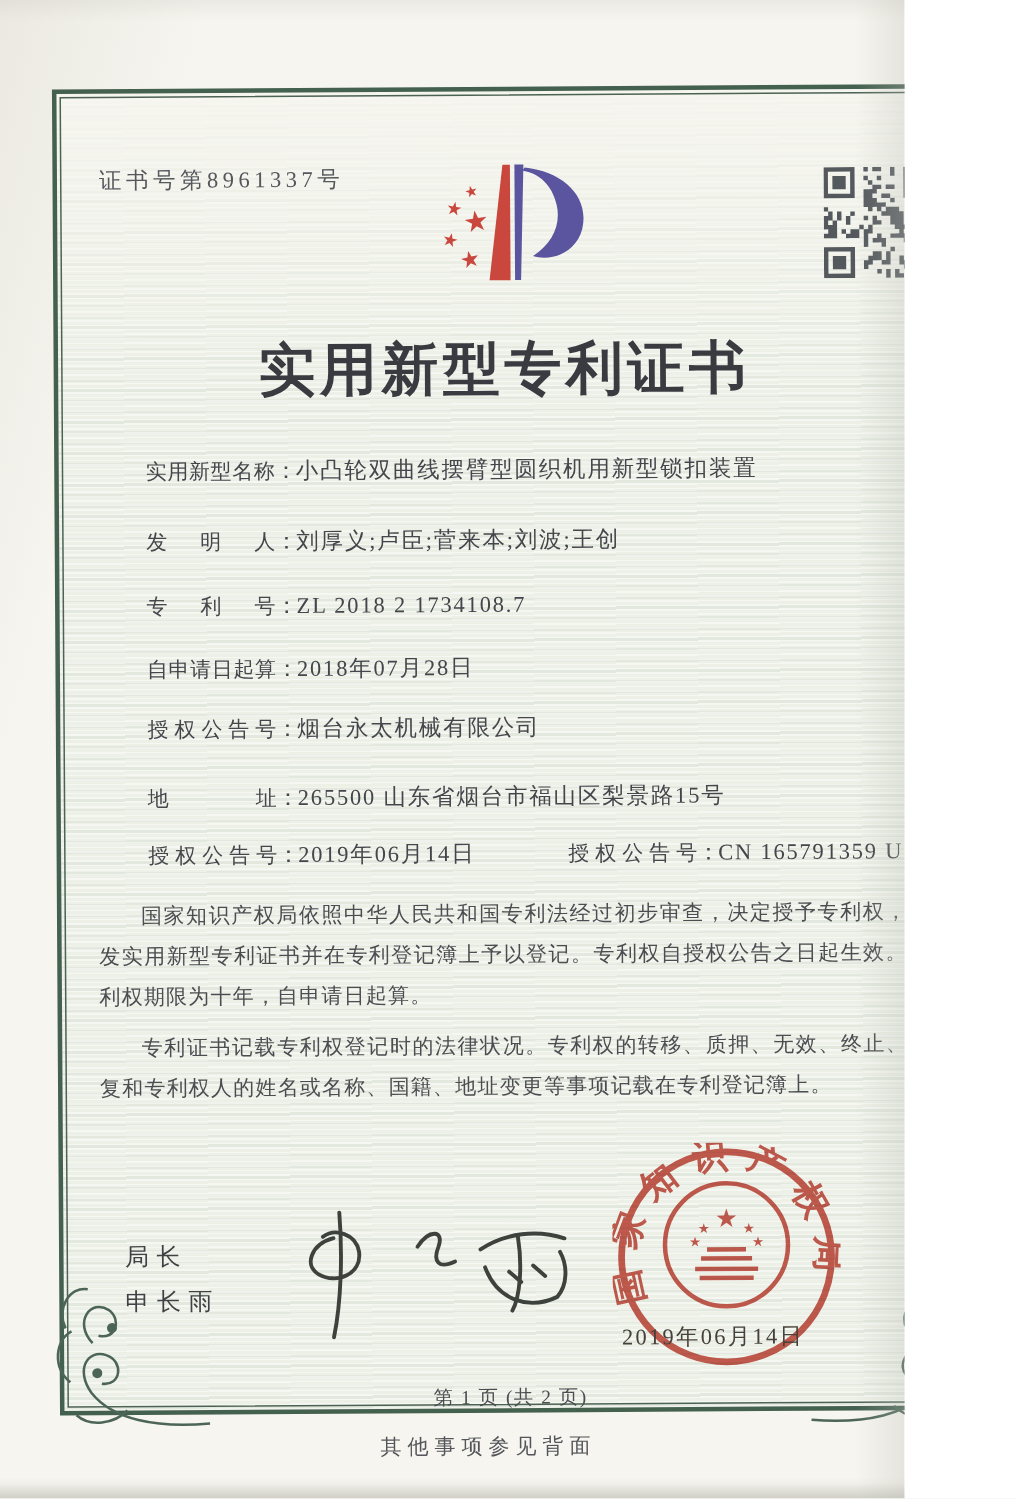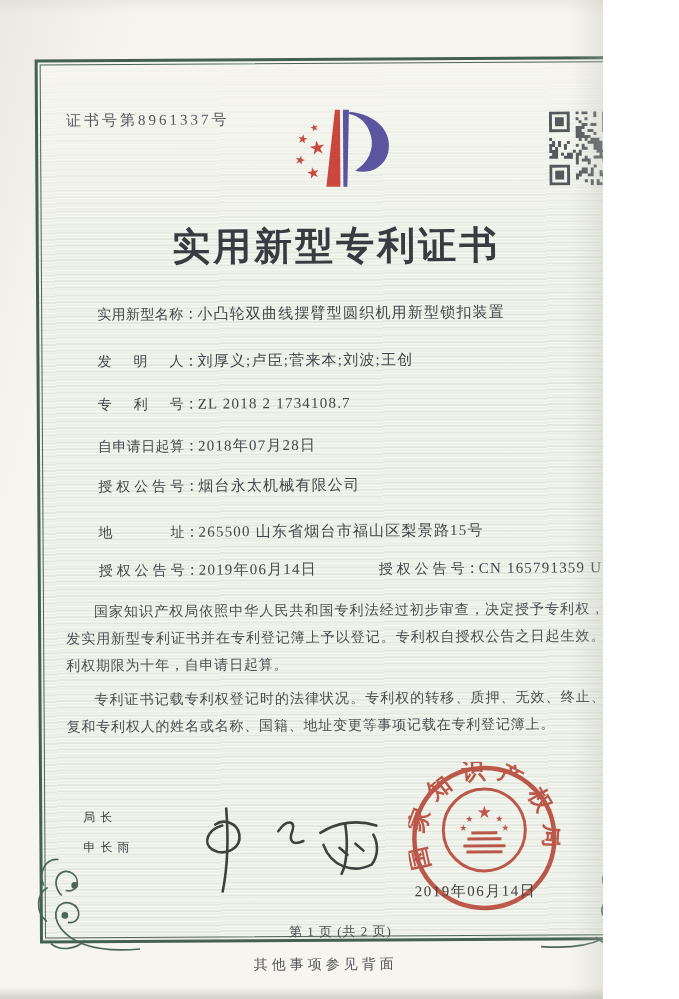--- a/index.html
+++ b/index.html
@@ -35,21 +35,21 @@
   .row{position:absolute; left:28px; height:22px; font-size:15px; color:#44464b; white-space:nowrap;}
   .lbl{display:inline-block; width:86px; font-size:14px; text-align:justify; text-align-last:justify; vertical-align:baseline; color:#44464b;margin-left:30px;}
   .colon{display:inline-block; width:14px;}
   .val{letter-spacing:1.2px;}
   .pair2{position:absolute; left:280px; top:0;}
   
   .paras{position:absolute; left:25px; top:536px; width:554px;}
   .paras p{margin:0 0 7px 0; font-size:14px; line-height:27px; letter-spacing:0.8px;
            text-indent:2em; color:#4b4d51; text-align:justify;}
   
-  .director{position:absolute; left:41px; top:740px; font-size:12px; letter-spacing:5px; color:#3f4145; line-height:30px;}
+  .director{position:absolute; left:41px; top:762px; font-size:16px; letter-spacing:5px; color:#3f4145; line-height:30px;}
   .signature{position:absolute; left:150px; top:742px; width:200px; height:95px;}
   .seal{position:absolute; left:366px; top:702px; width:152px; height:152px; opacity:.88; mix-blend-mode:multiply;}
   .seal-date{position:absolute; left:372px; top:822px; font-size:15px; letter-spacing:1.5px; color:#46413b; z-index:3;}
   .page-info{position:absolute; left:0; top:862px; width:100%; text-align:center; font-size:13px; letter-spacing:1px; color:#4b4d50;}
   
   .orn{position:absolute; width:112px; height:108px; top:787px;}
   .orn-left{left:-13px;}
   .orn-right{right:-13px; transform:scaleX(-1);}
   
   .back-note{position:absolute; left:0; top:956px; width:645px; text-align:center;

